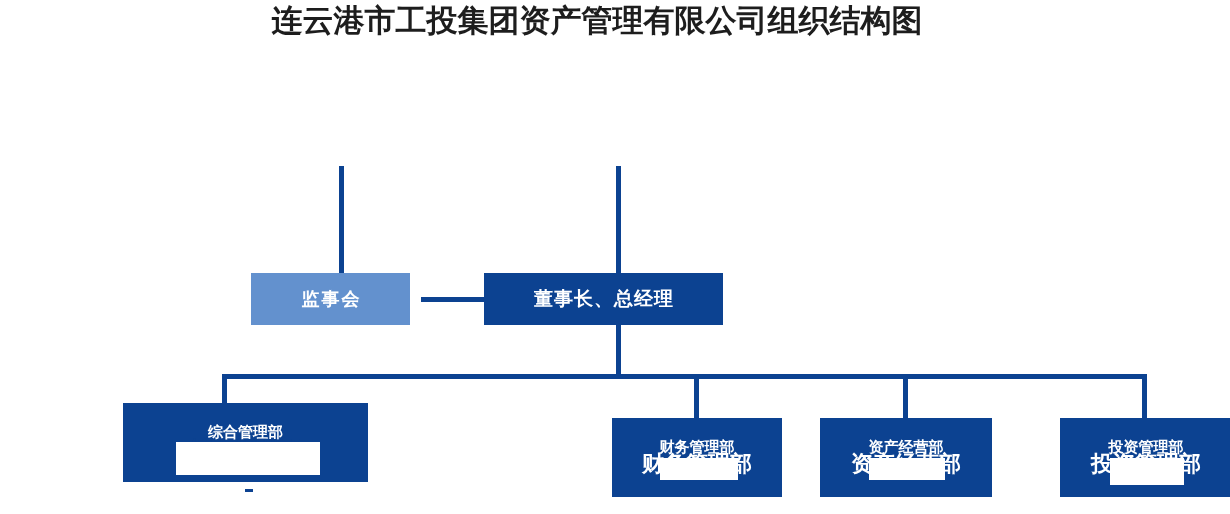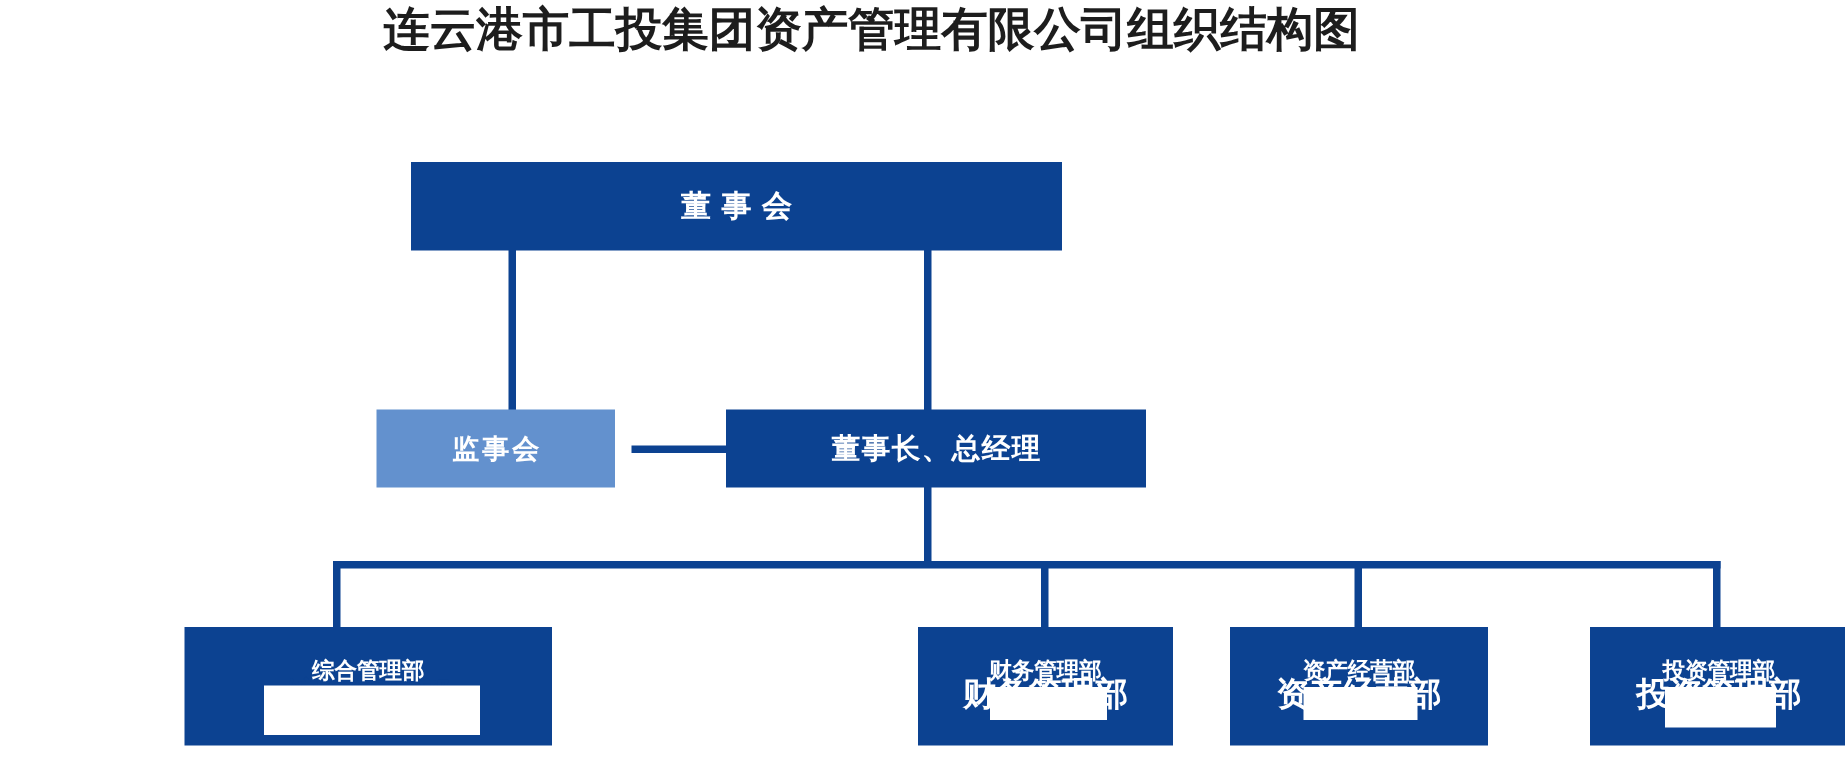--- a/index.html
+++ b/index.html
@@ -14,21 +14,21 @@
     position: relative;
     width: 1230px;
     height: 514px;
     background: #ffffff;
     overflow: hidden;
   }
 
   
   .chart-title {
     position: absolute;
-    left: 0;
+    left: 16px;
     top: 0;
     width: 1162px;
     text-align: center;
     font-size: 31px;
     line-height: 40px;
     font-weight: 700;
     color: #1d1d1d;
     white-space: nowrap;
     letter-spacing: 0px;
   }
@@ -62,32 +62,32 @@
   
   #node-supervisors {
     left: 251px; top: 273px;
     width: 159px; height: 52px;
     font-size: 18px;
   }
   #node-supervisors .node-label { letter-spacing: 2px; text-indent: 2px; }
 
   #node-chairman {
     left: 484px; top: 273px;
-    width: 280px; height: 52px;
+    width: 239px; height: 52px;
     font-size: 19px;
   }
   #node-chairman .node-label { letter-spacing: 1px; text-indent: 1px; }
 
   
   .dept {
     position: absolute;
     box-sizing: border-box;
     background: #0C4291;
   }
-  #dept-0 { left: 123px; top: 418px; width: 245px; height: 79px; }
+  #dept-0 { left: 123px; top: 403px; width: 245px; height: 79px; }
   #dept-1 { left: 612px; top: 418px; width: 170px; height: 79px; }
   #dept-2 { left: 820px; top: 418px; width: 172px; height: 79px; }
   #dept-3 { left: 1060px; top: 418px; width: 172px; height: 79px; }
 
   
   .dept-cap {
     position: absolute;
     left: 0;
     width: 100%;
     top: 20px;
@@ -169,23 +169,20 @@
   <div class="conn v" id="c-board-sup"></div>
   <div class="conn v" id="c-board-chair"></div>
   <div class="conn h" id="c-sup-chair"></div>
   <div class="conn v" id="c-chair-bus"></div>
   <div class="conn h" id="c-bus"></div>
   <div class="conn v" id="c-drop-0"></div>
   <div class="conn v" id="c-drop-1"></div>
   <div class="conn v" id="c-drop-2"></div>
   <div class="conn v" id="c-drop-3"></div>
 
-  <div class="node node-dark" id="node-board">
-    <span class="node-label">董事会</span>
-  </div>
 
   <div class="node node-light" id="node-supervisors">
     <span class="node-label">监事会</span>
   </div>
 
   <div class="node node-dark" id="node-chairman">
     <span class="node-label">董事长、总经理</span>
   </div>
 
   <div class="dept" id="dept-0">

